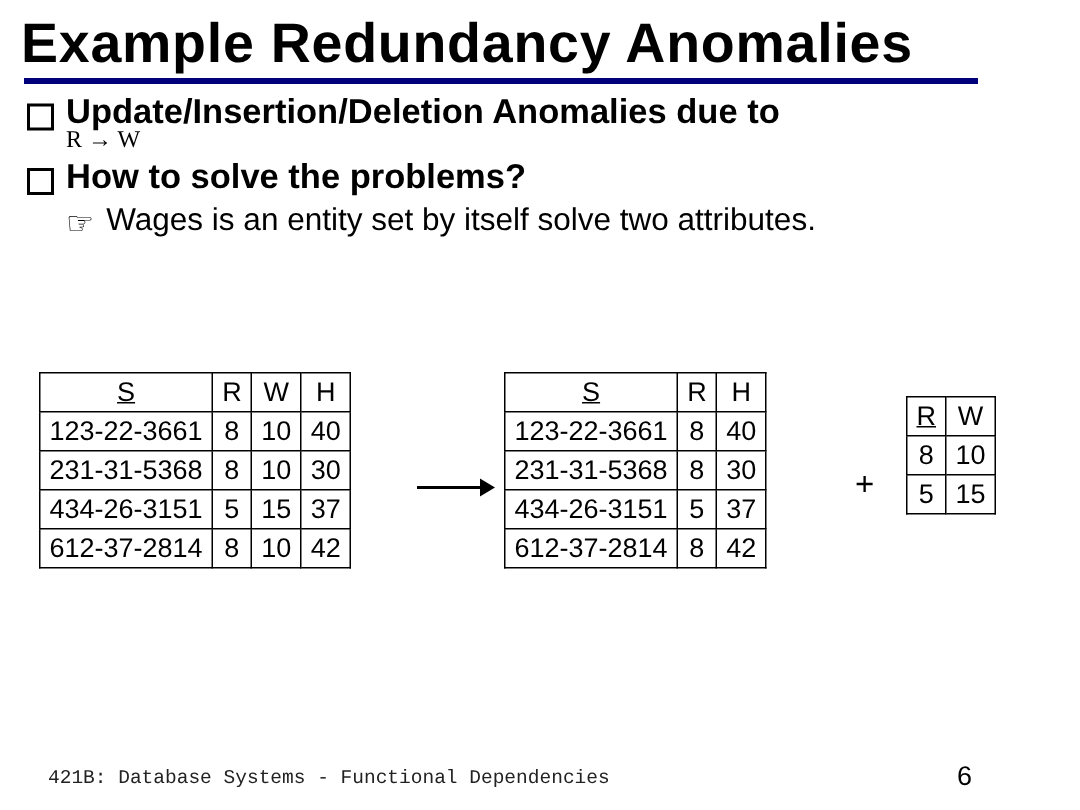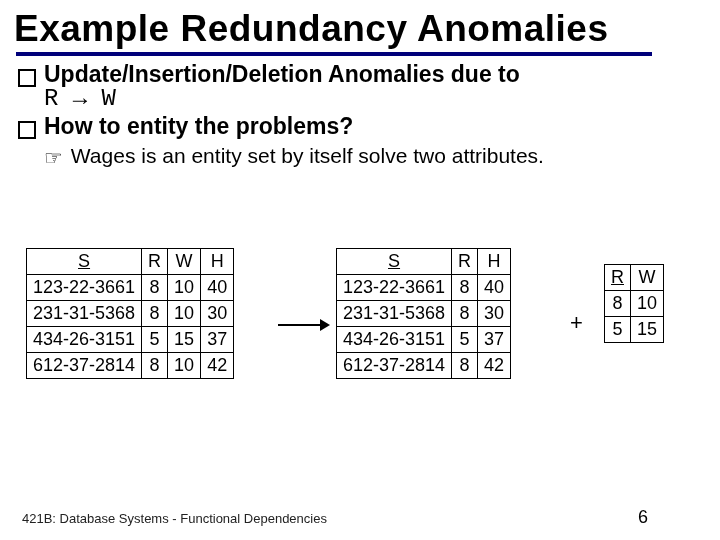--- a/index.html
+++ b/index.html
@@ -45,22 +45,22 @@
     border: 2px solid #000;
     margin-top: 6px;
     margin-right: 8px;
     flex: none;
   }
   .b1 .txt {
     font-weight: bold;
     line-height: 1.1;
   }
   .sub-formula {
-    font-family: Liberation Mono, monospace;
-    font-size: 24px;
+    font-family: Liberation Serif, serif;
+    font-size: 16px;
     margin-left: 26px;
     margin-top: -2px;
   }
   .b2 {
     display: flex;
     align-items: flex-start;
     margin-top: 4px;
     margin-left: 26px;
     font-size: 21px;
   }
@@ -100,23 +100,23 @@
   }
   .plus {
     position: absolute;
     left: 570px;
     top: 62px;
     font-family: Arial, sans-serif;
     font-size: 22px;
   }
   .footer-left {
     position: absolute;
-    left: 22px;
+    left: 32px;
     bottom: 14px;
-    font-family: Liberation Sans, sans-serif;
+    font-family: Liberation Mono, monospace;
     font-size: 13px;
     color: #222;
   }
   .footer-right {
     position: absolute;
     right: 20px;
     bottom: 12px;
     font-family: Arial, sans-serif;
     font-size: 18px;
     color: #000;
@@ -132,21 +132,21 @@
 
   <div class="bullets">
     <div class="b1">
       <span class="mark"></span>
       <span class="txt">Update/Insertion/Deletion Anomalies due to</span>
     </div>
     <div class="sub-formula">R → W</div>
 
     <div class="b1">
       <span class="mark"></span>
-      <span class="txt">How to entity the problems?</span>
+      <span class="txt">How to solve the problems?</span>
     </div>
     <div class="b2">
       <span class="mark">☞</span>
       <span>Wages is an entity set by itself solve two attributes.</span>
     </div>
   </div>
 
   <div class="tables-row">
 
     <table class="t1">

